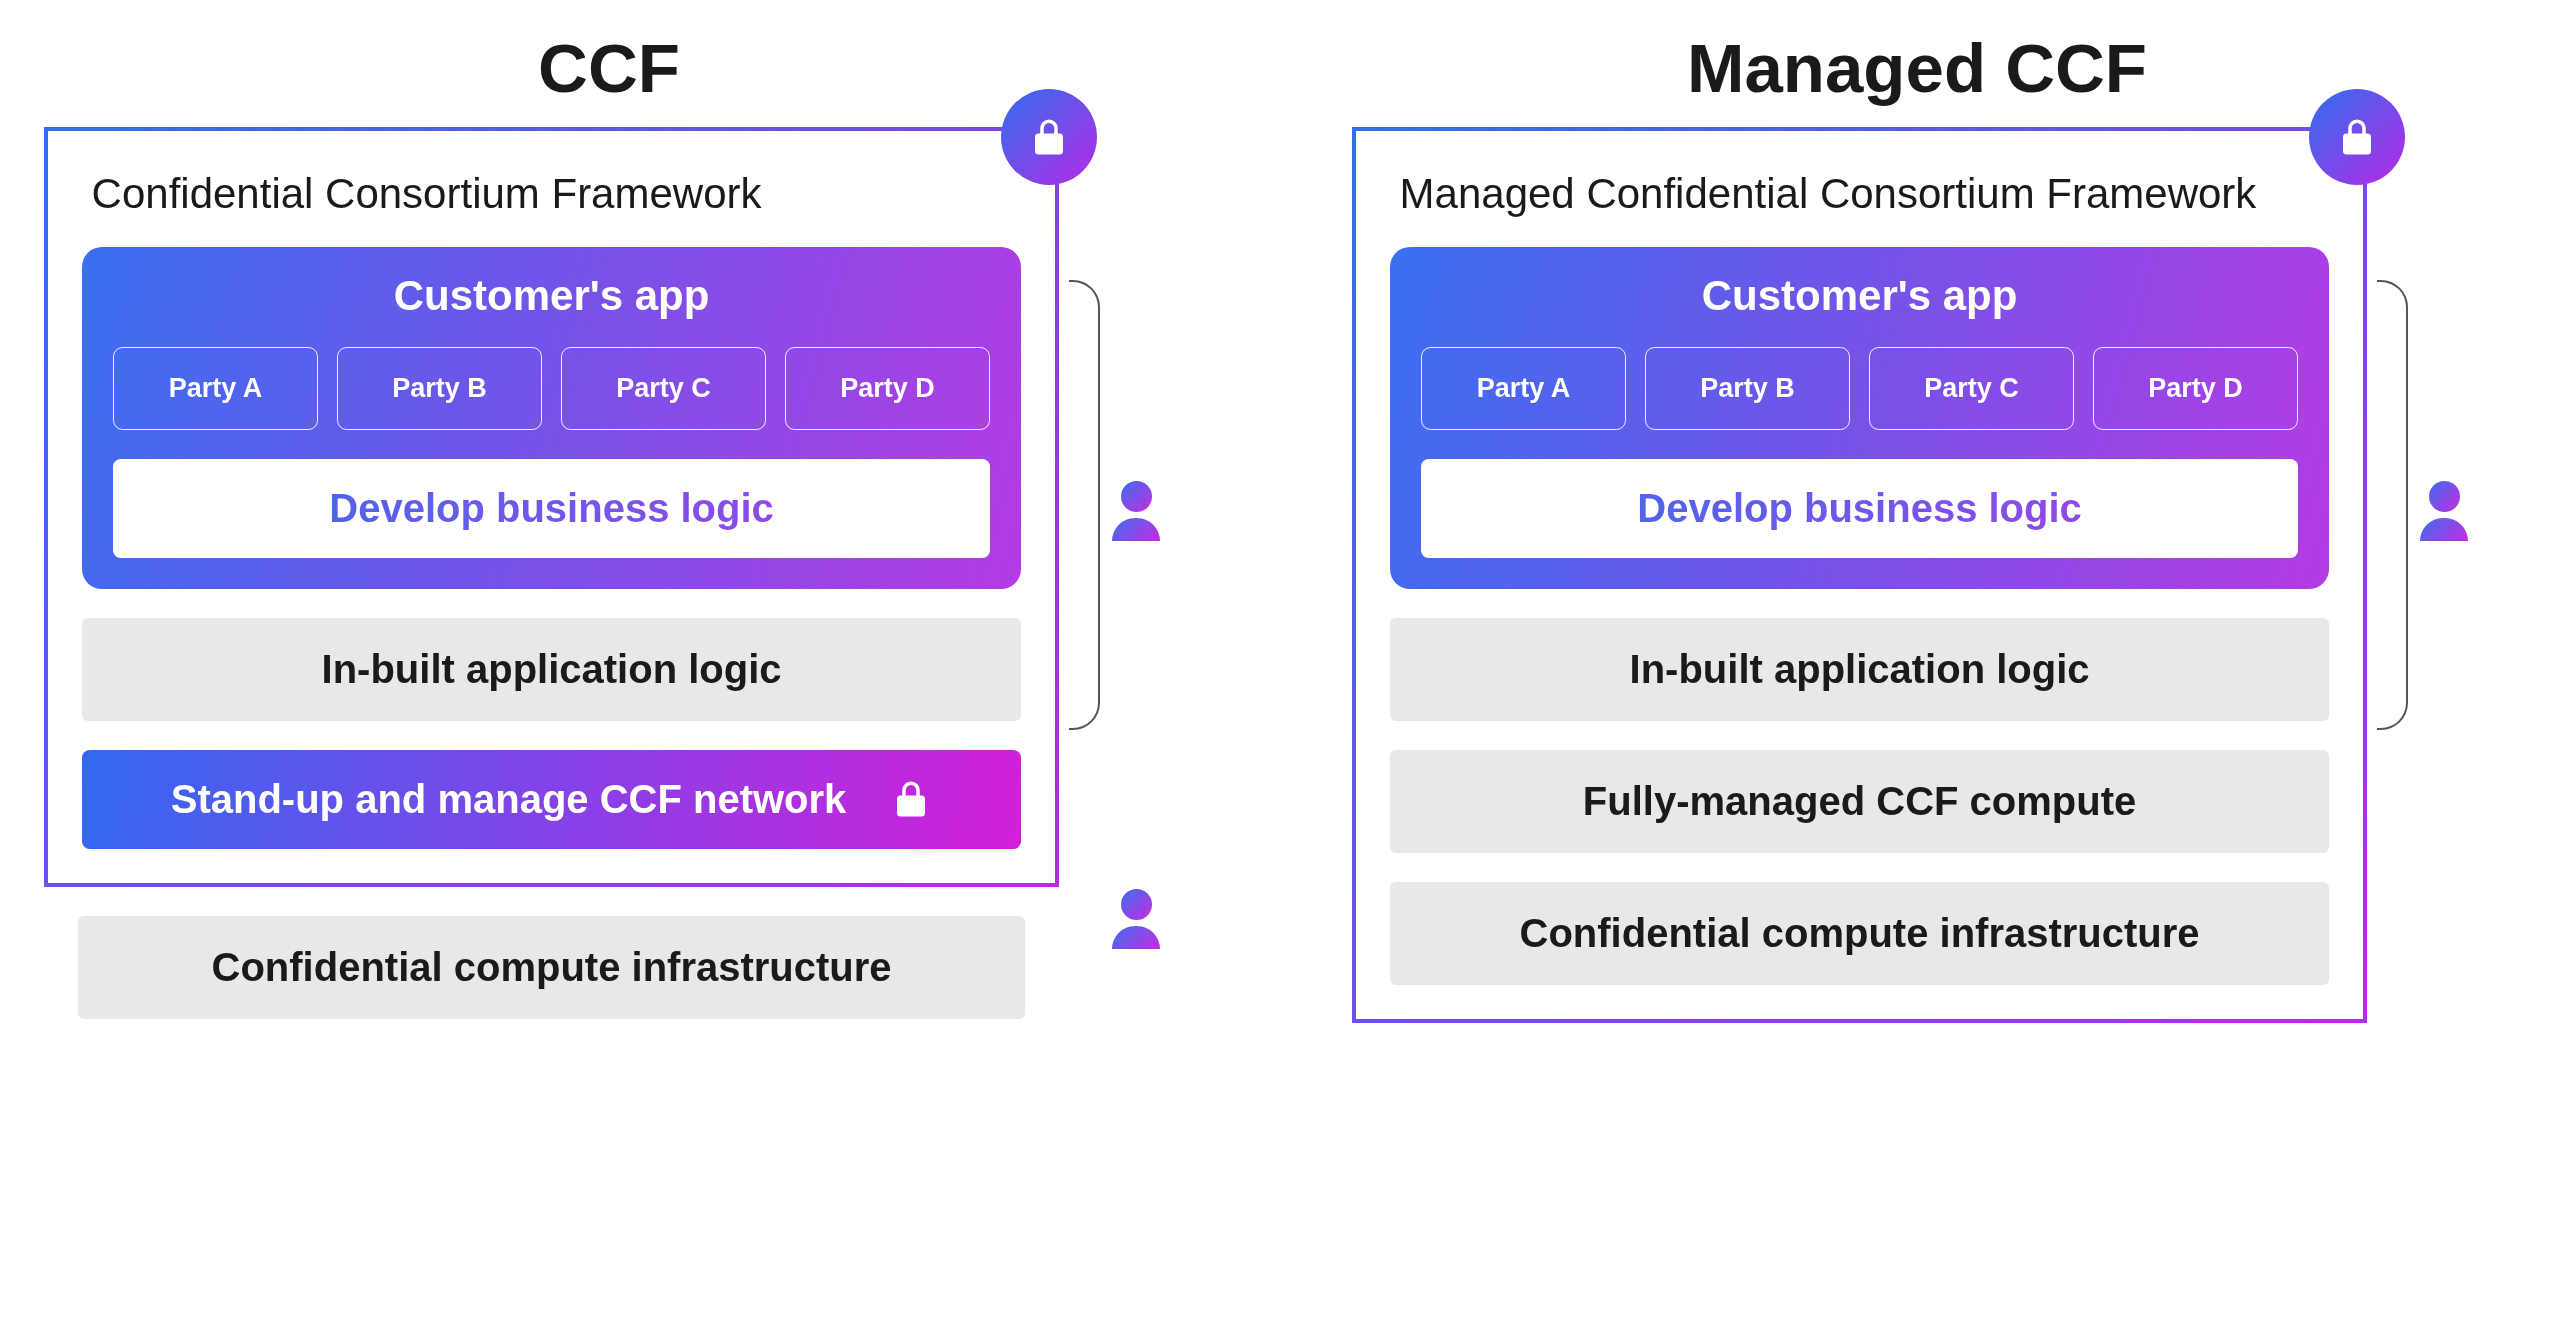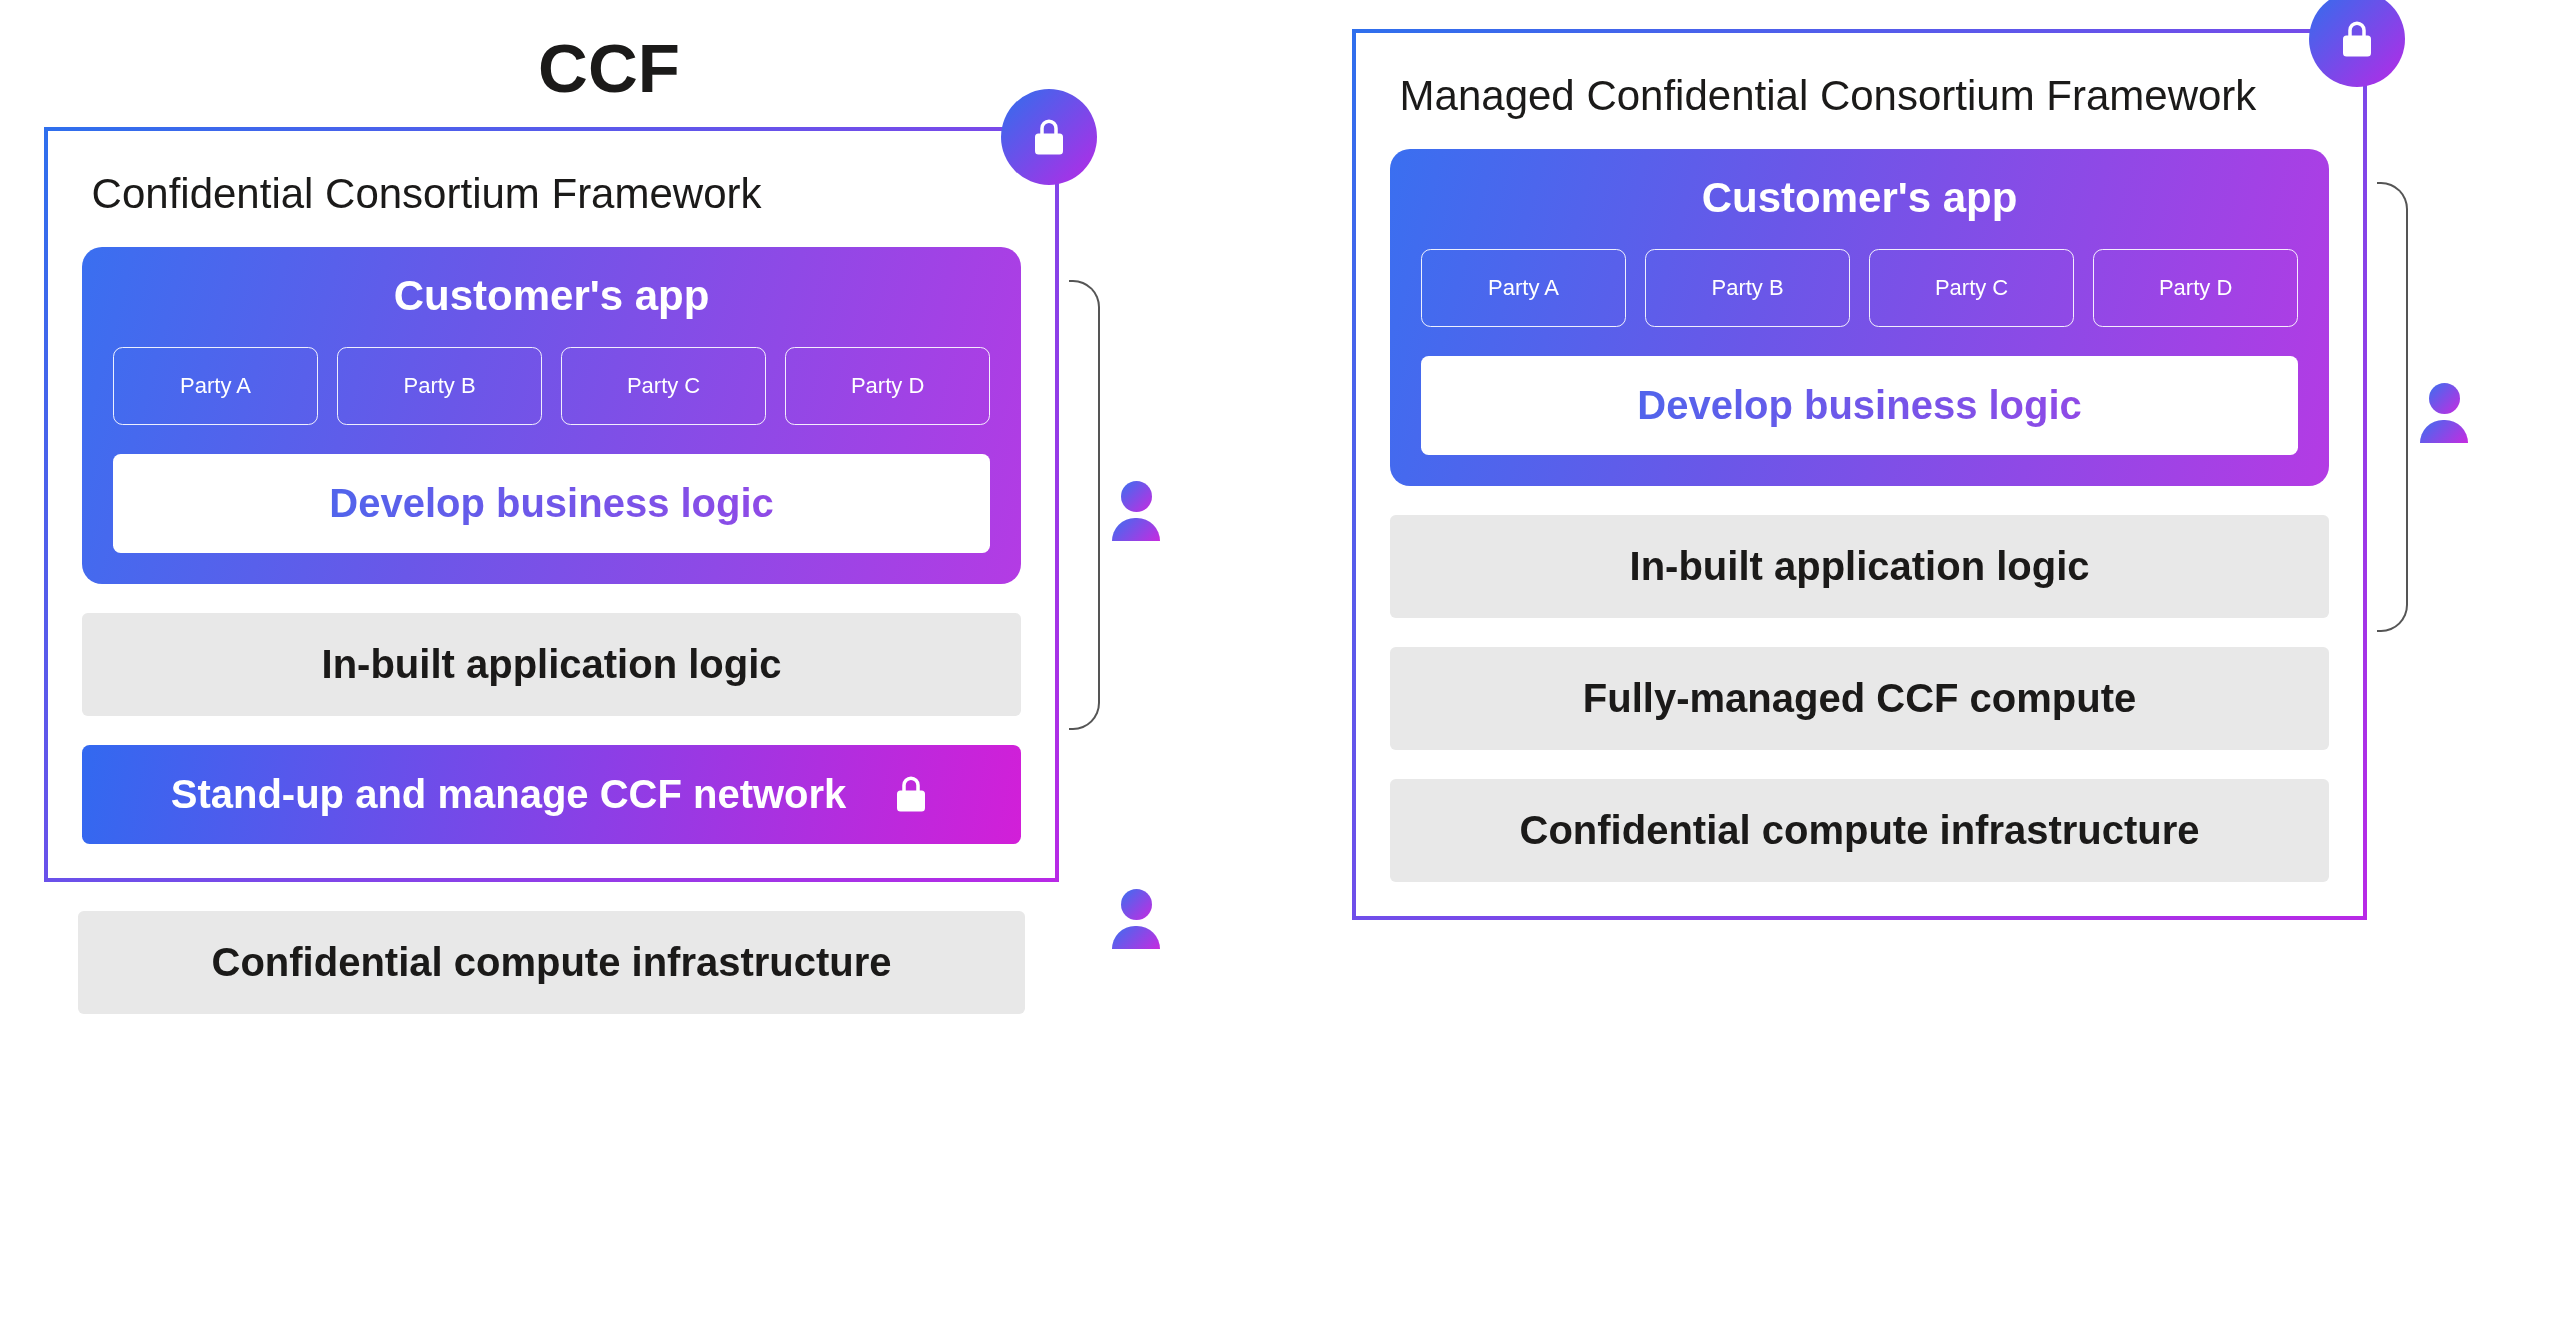--- a/index.html
+++ b/index.html
@@ -90,22 +90,22 @@
     display: flex;
     gap: 19px;
     margin-bottom: 29px;
   }
   .party {
     flex: 1;
     border: 1.9px solid rgba(255,255,255,0.9);
     border-radius: 9.6px;
     padding: 25px 5.7px;
     text-align: center;
-    font-size: 22px;
-    font-weight: 400;
+    font-size: 27px;
+    font-weight: 700;
     color: #fff;
   }
   .develop-bar {
     background: #ffffff;
     border-radius: 7.7px;
     padding: 27px 12px;
     text-align: center;
     font-size: 40px;
     font-weight: 600;
     background-image: linear-gradient(90deg, #3271ee, #ae3de4);
@@ -229,20 +229,21 @@
         </div>
         <div class="person-icon" style="top:762px; left:53px;">
           <div class="head"></div>
             <div class="body"></div>
         </div>
       </div>
     </div>
   </div>
 
   <div class="column">
+    <div class="col-title">Managed CCF</div>
     <div class="col-body">
       <div class="stack">
         <div class="framework">
           <div class="lock-badge">
             <svg viewBox="0 0 24 24">
                 <path d="M12 2a5 5 0 0 0-5 5v3H6a2 2 0 0 0-2 2v8a2 2 0 0 0 2 2h12a2 2 0 0 0 2-2v-8a2 2 0 0 0-2-2h-1V7a5 5 0 0 0-5-5zm-3 5a3 3 0 1 1 6 0v3H9V7z"></path>
               </svg>
           </div>
           <div class="framework-title">Managed Confidential Consortium Framework</div>
 

